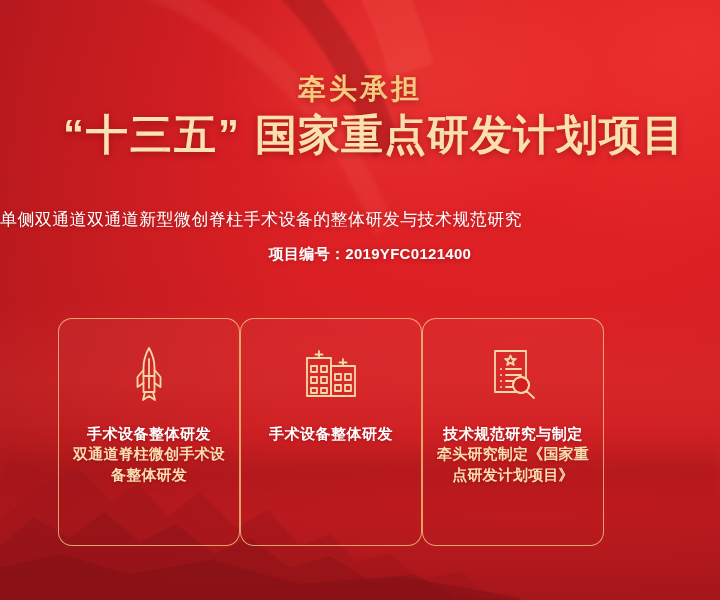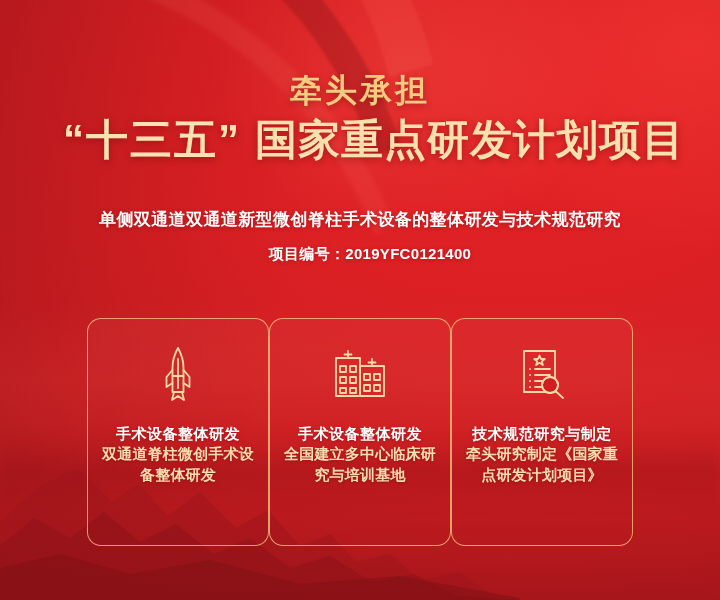--- a/index.html
+++ b/index.html
@@ -95,21 +95,21 @@
   .mountains { position: absolute; left: 0; bottom: 0; width: 520px; height: 150px; }
 
   
   .headline {
     position: absolute;
     left: 0; right: 0;
     top: 74px;
     text-align: center;
   }
   .line1 {
-    font-size: 32px;
+    font-size: 28px;
     font-weight: 700;
     letter-spacing: 3px;
     color: #F6CB7F;
     line-height: 1.05;
     text-shadow: 0 2px 6px rgba(110,8,12,.45);
   }
   .line2 {
     margin-top: 8px;
     font-size: 42px;
     font-weight: 700;
@@ -120,24 +120,23 @@
     white-space: nowrap;
     padding-left: 28px;
   }
   .line2 .quoted { color: #FBE2B2; letter-spacing: 2px; }
   .line2 .gap { display: inline-block; width: 14px; }
 
   .subtitle {
     position: absolute;
     left: 0; right: 0;
     top: 208px;
-    text-align: center;
     color: #FFFFFF;
     font-size: 17px;
-    font-weight: 700;
+    font-weight: 400;
     letter-spacing: .4px;
     text-shadow: 0 1px 4px rgba(110,8,12,.45);
     white-space: nowrap;
   }
   .projectno {
     position: absolute;
     left: 0; right: 0;
     top: 245px;
     text-align: center;
     color: #FFFFFF;
@@ -148,21 +147,21 @@
     padding-left: 20px;
   }
 
   
   .cards {
     position: absolute;
     left: 58px;
     top: 318px;
     width: 604px;
     display: flex;
-    justify-content: center;
+    justify-content: flex-start;
   }
   .card {
     width: 182px;
     height: 228px;
     border: 1px solid rgba(243,200,126,.78);
     border-radius: 14px;
     box-sizing: border-box;
     padding-top: 24px;
     text-align: center;
     background: linear-gradient(180deg, rgba(255,255,255,.035), rgba(255,255,255,0) 55%);
@@ -257,21 +256,20 @@
             <rect x="7" y="38" width="6" height="5"></rect>
             <rect x="17" y="38" width="6" height="5"></rect>
             <rect x="31" y="24" width="6" height="6"></rect>
             <rect x="41" y="24" width="6" height="6"></rect>
             <rect x="31" y="35" width="6" height="6"></rect>
             <rect x="41" y="35" width="6" height="6"></rect>
           </g>
         </svg>
       </div>
       <div class="card-title">手术设备整体研发</div>
-      <div class="card-body">全国建立多中心临床研究与培训基地</div>
     </div>
 
     <div class="card">
       <div class="card-icon">
         <svg width="50" height="52" viewBox="0 0 50 52">
           <g fill="none" stroke="#F6D9A4" stroke-width="1.8" stroke-linejoin="round" stroke-linecap="round">
             <path d="M7 3 L38 3 L38 44 L7 44 Z"></path>
             <path d="M22.5 7.5 L24 11 L27.8 11 L24.8 13.4 L25.9 17 L22.5 14.8 L19.1 17 L20.2 13.4 L17.2 11 L21 11 Z"></path>
             <line x1="13" y1="21" x2="13" y2="21.2"></line>
             <line x1="13" y1="27" x2="13" y2="27.2"></line>

